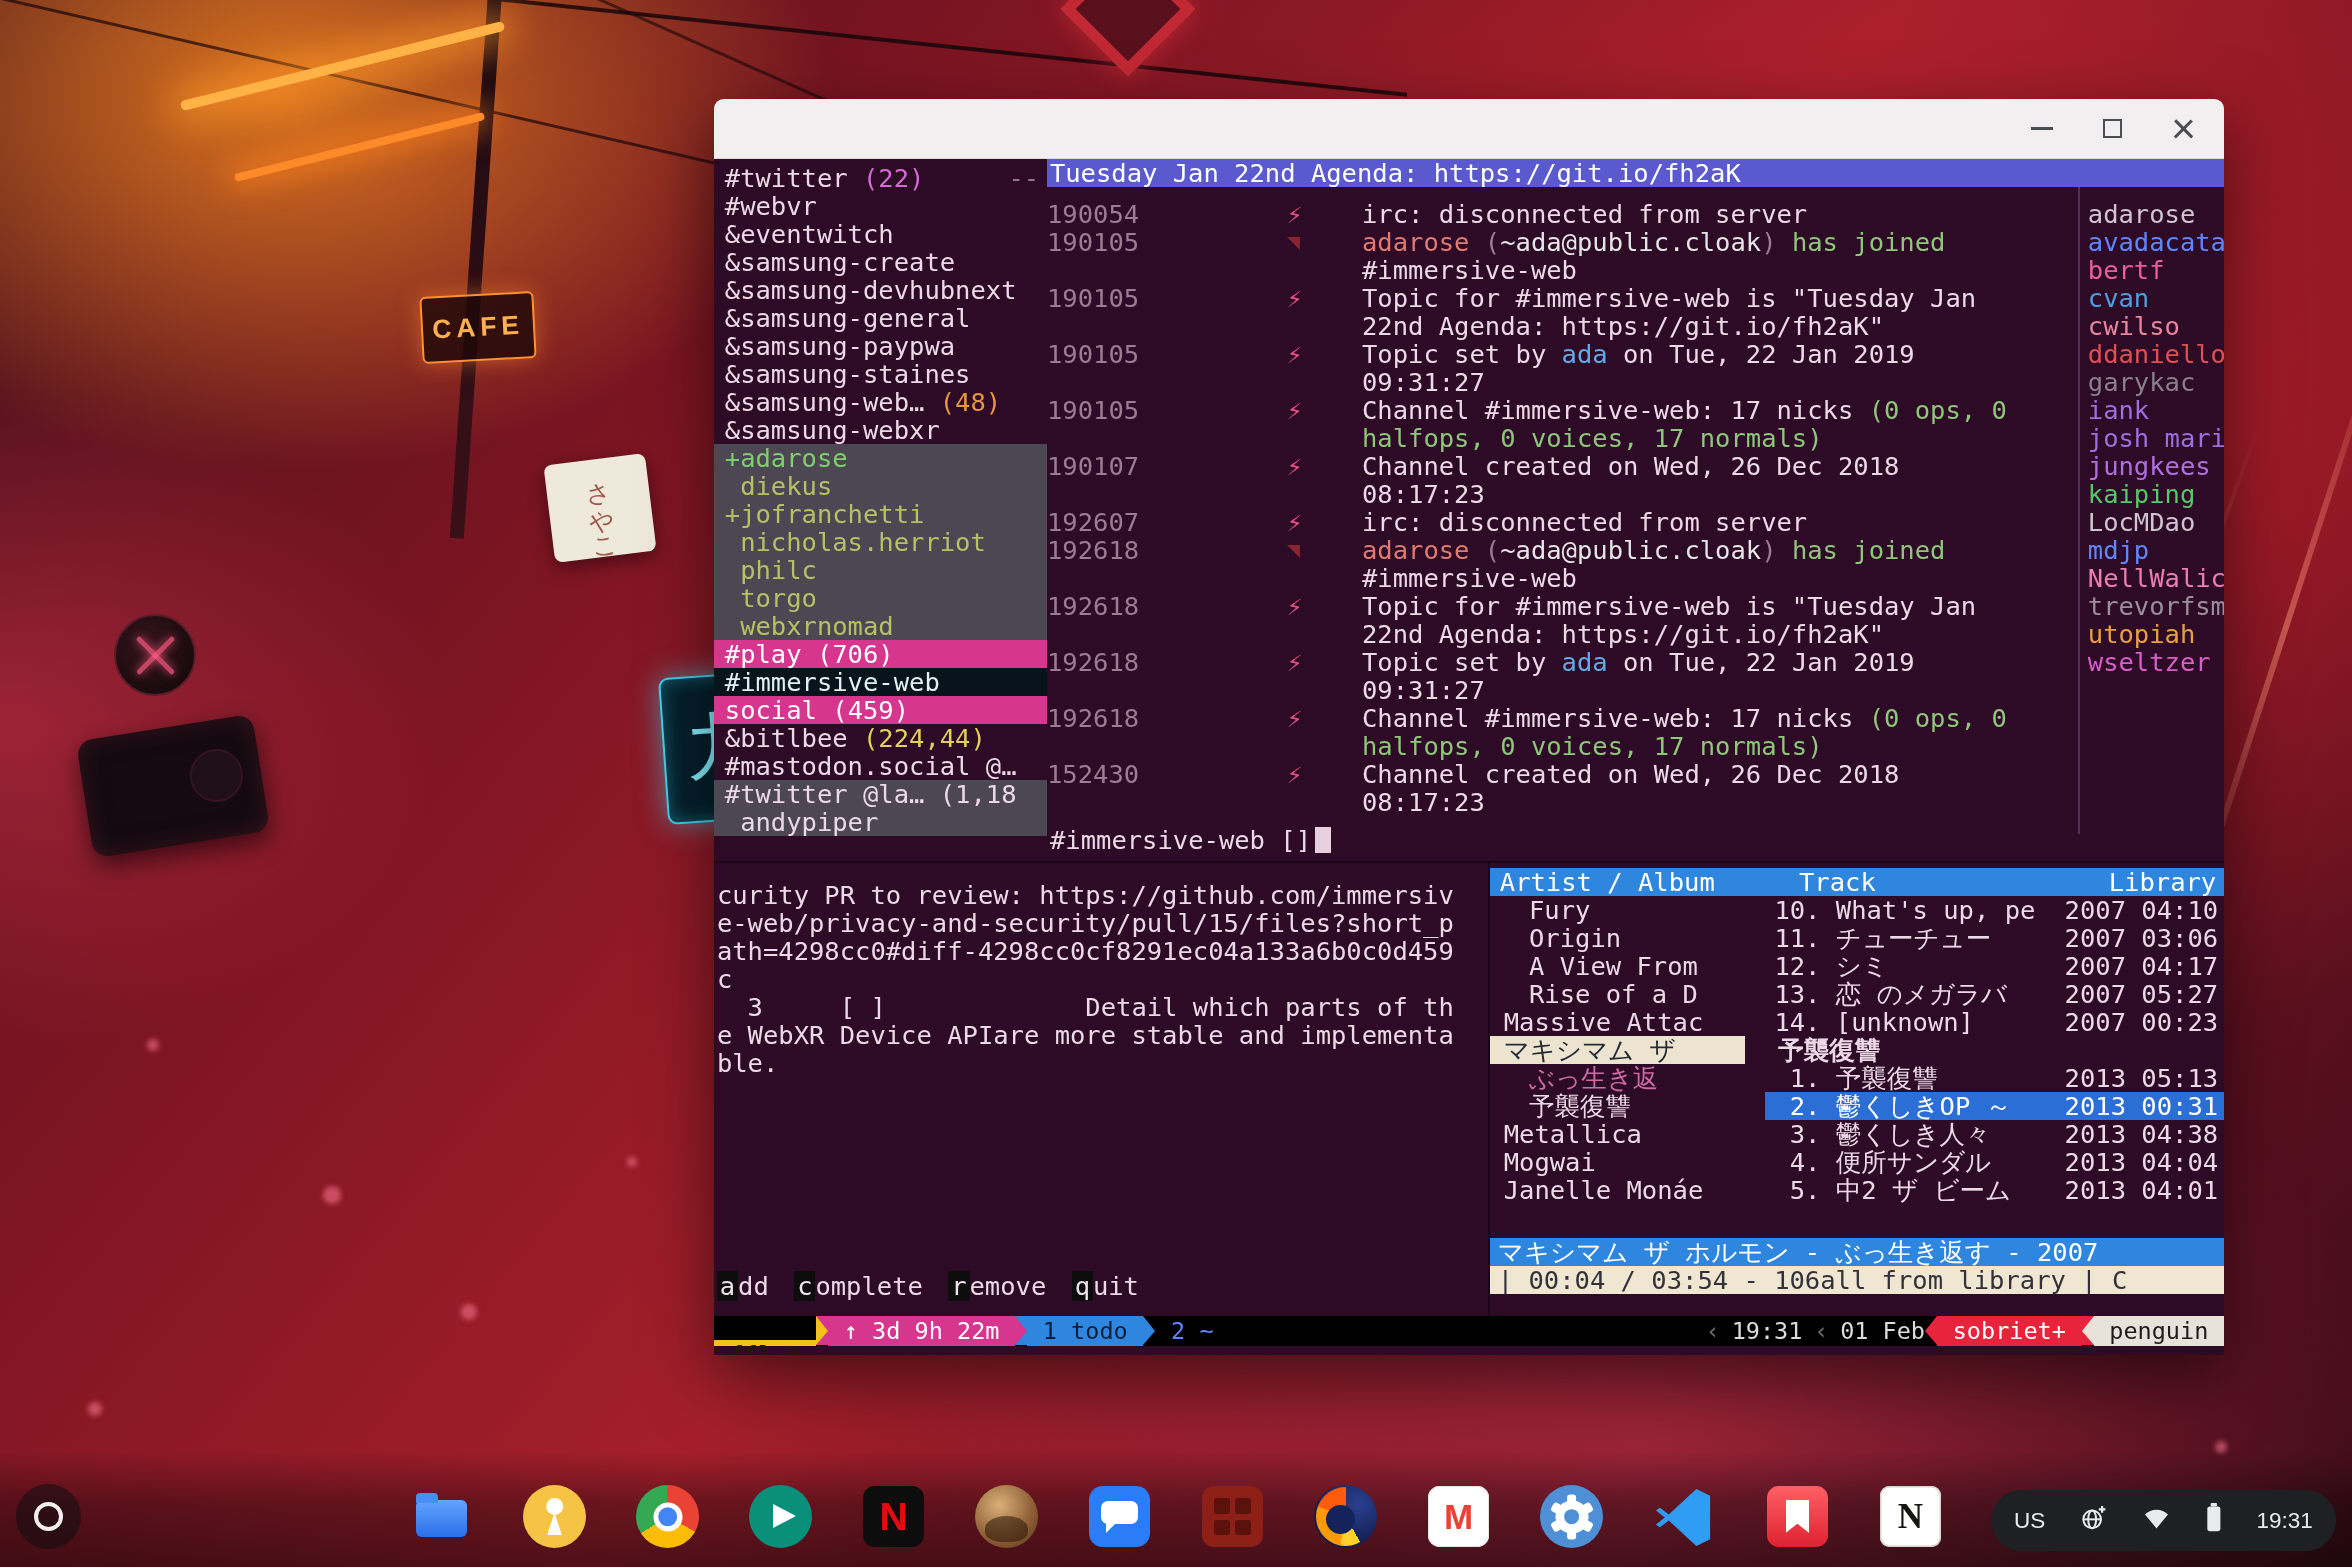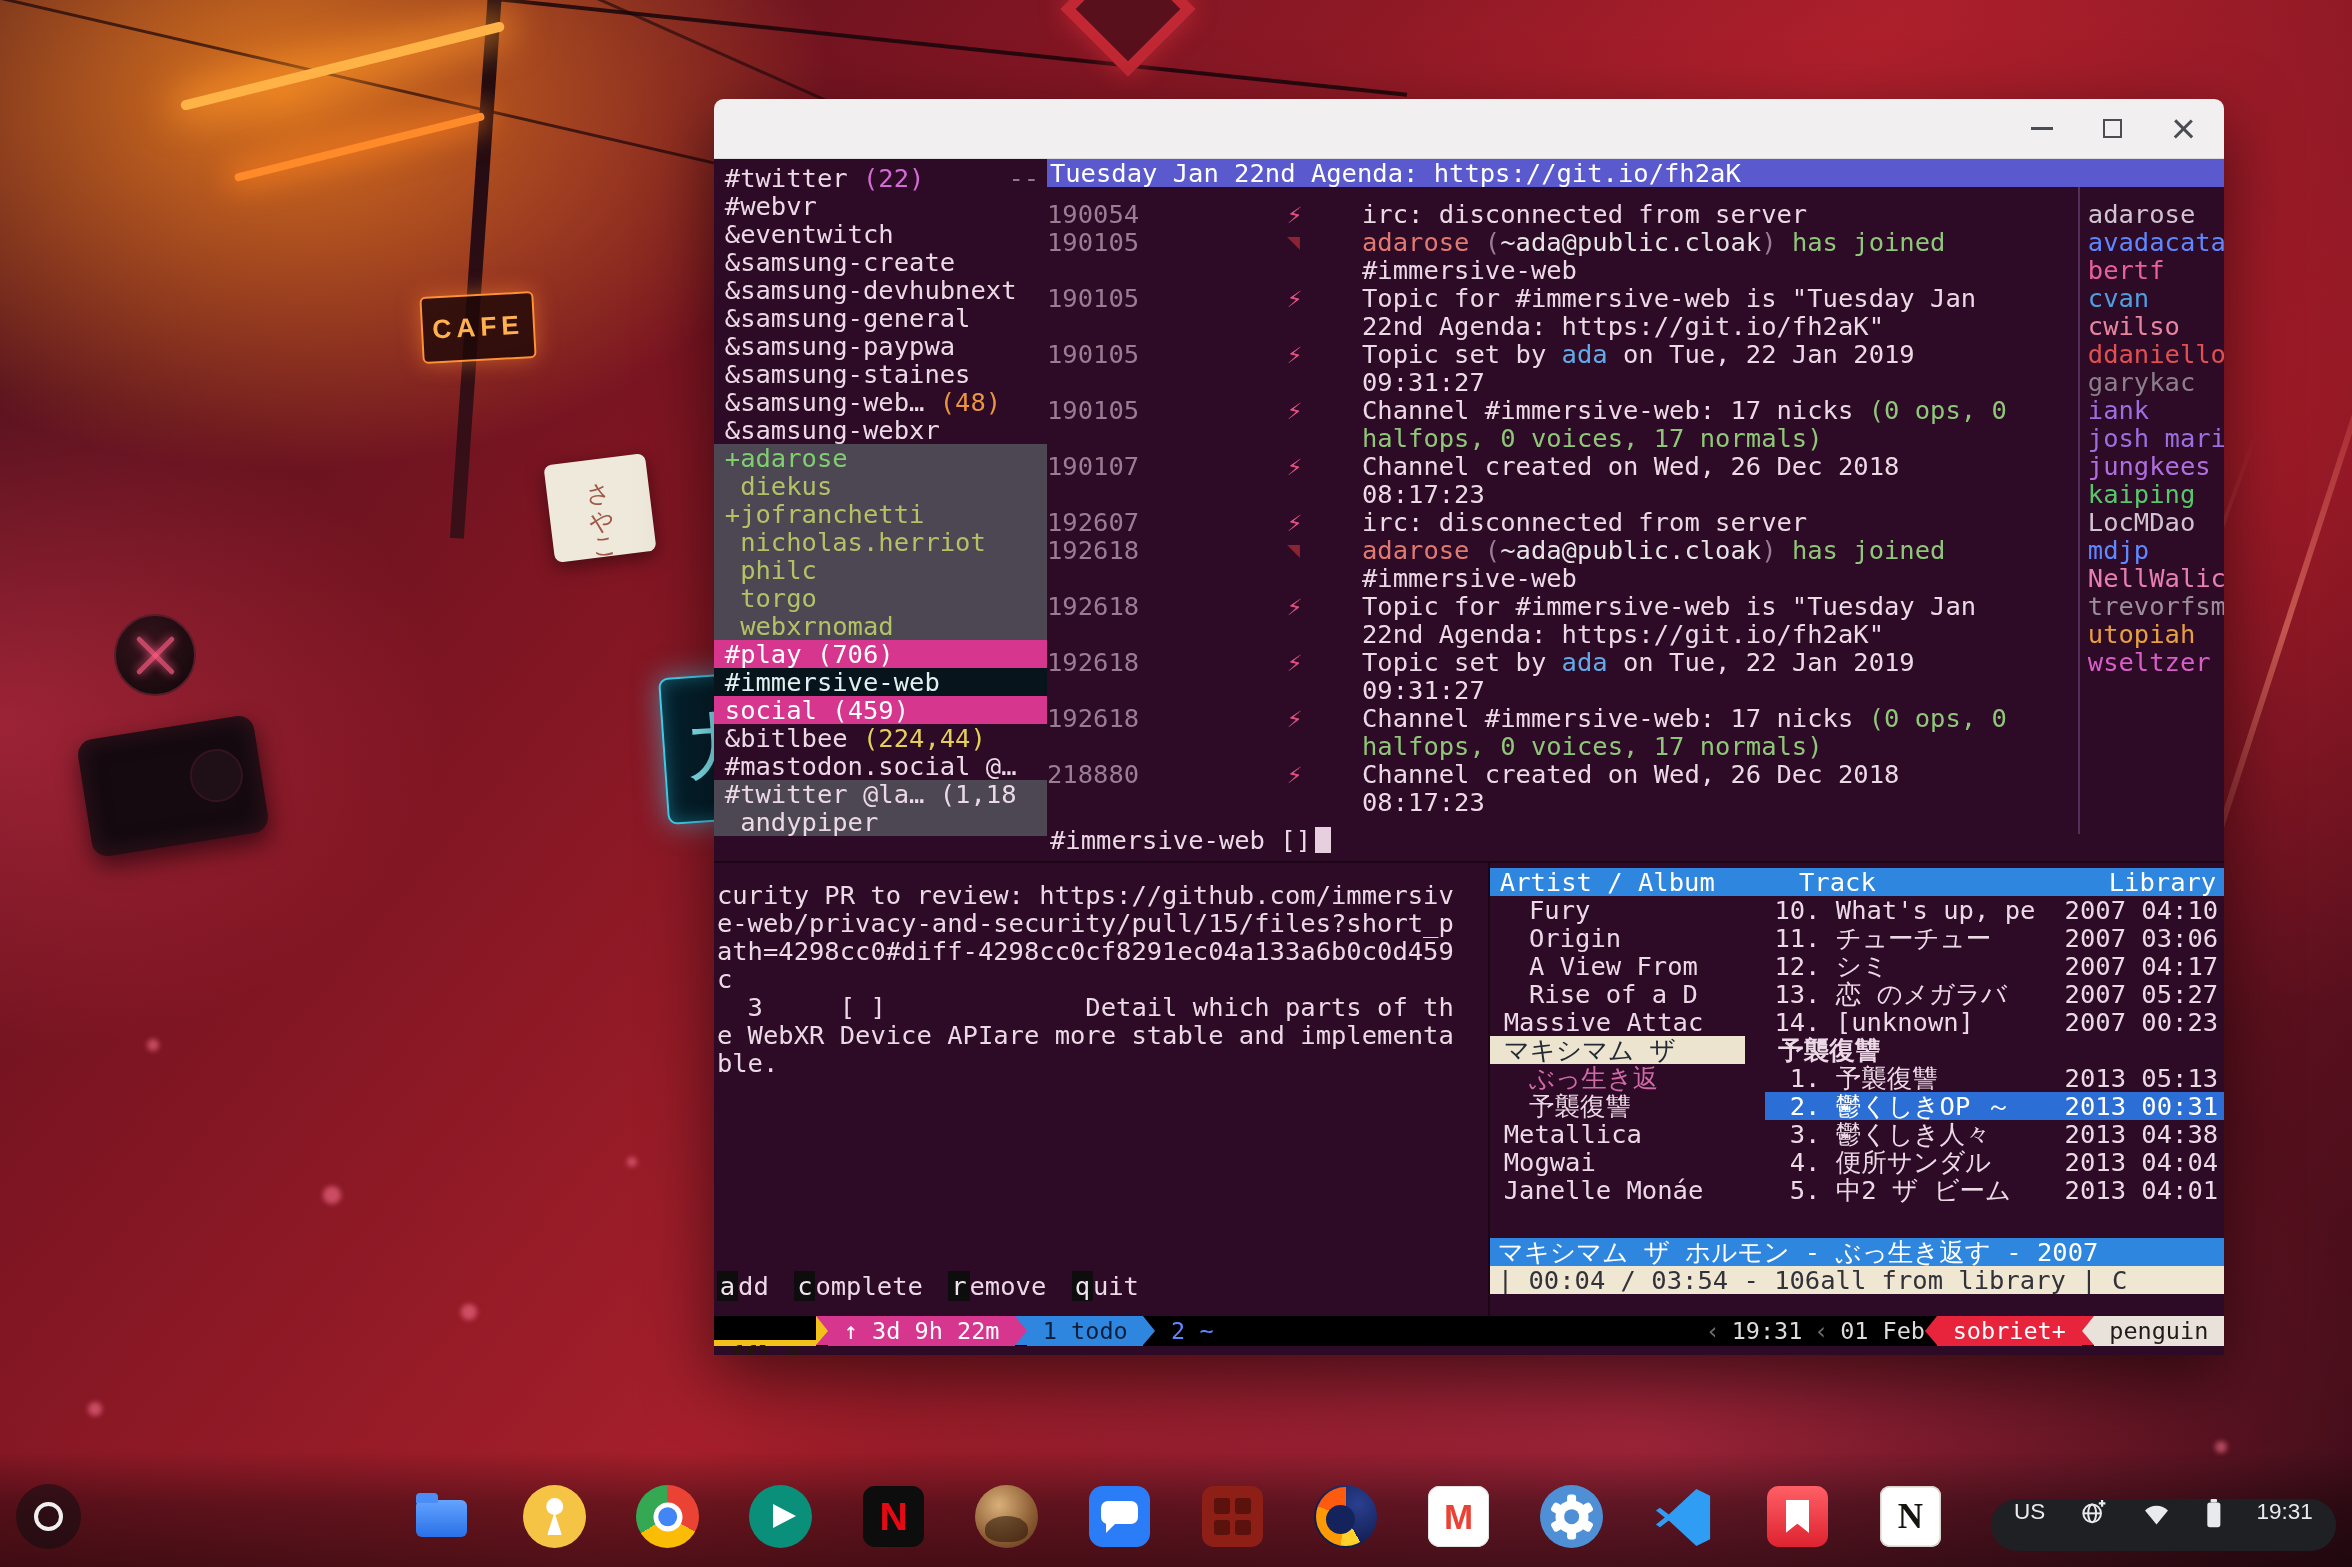--- a/index.html
+++ b/index.html
@@ -165,21 +165,21 @@
   .gear-h { position:absolute; left:50%; top:50%; width:15.7px; height:15.7px; border-radius:50%; background:#4e8fd5; transform:translate(-50%,-50%); }
 
   .ic-vscode { width:63px; height:63px; margin:2.9px auto; }
 
   .ic-banner { width:61px; height:61px; border-radius:11.8px; background:linear-gradient(180deg,#ff5f66,#de2330); position:relative; margin:3.9px auto; }
   .ic-banner::after { content:""; position:absolute; left:18.6px; top:13.7px; width:23.5px; height:33px; background:#fff; clip-path:polygon(0 0,100% 0,100% 100%,50% 72%,0 100%); }
 
   .ic-notion { width:61px; height:61px; border-radius:9.8px; background:#fff; box-shadow:inset 0 0 0 1.5px #d8d4cc; display:flex; align-items:center; justify-content:center; margin:3.9px auto; }
   .ic-notion::after { content:"N"; font:700 35px "Liberation Serif",serif; color:#15140f; }
 
-  .tray { position:absolute; right:15.7px; bottom:15.7px; height:52px; border-radius:34px; background:#1f2024; display:flex; gap:35px; padding:0 23.5px; color:#e8eaed; font-size:22.5px; }
+  .tray { position:absolute; right:15.7px; bottom:15.7px; height:61px; border-radius:34px; background:#1f2024; display:flex; align-items:center; gap:35px; padding:0 23.5px; color:#e8eaed; font-size:22.5px; }
 </style>
 </head>
 <body>
 
 <div class="screen">
 
   <div class="wallpaper">
     <div class="wp wp-cable1"></div>
     <div class="wp wp-cable2"></div>
     <div class="wp wp-cable3"></div>
@@ -263,21 +263,21 @@
           <div class="msg-row"><span class="msg-time"></span><span class="msg-icon"></span><span class="msg-text"><span>08:17:23</span></span></div>
           <div class="msg-row"><span class="msg-time">192607</span><span class="msg-icon ic-zap">⚡</span><span class="msg-text"><span>irc: disconnected from server</span></span></div>
           <div class="msg-row"><span class="msg-time">192618</span><span class="msg-icon ic-join">◥</span><span class="msg-text"><span class="m-nick">adarose</span><span class="m-dim"> (</span><span class="m-host">~ada@public.cloak</span><span class="m-dim">)</span><span class="m-green"> has joined</span></span></div>
           <div class="msg-row"><span class="msg-time"></span><span class="msg-icon"></span><span class="msg-text"><span>#immersive-web</span></span></div>
           <div class="msg-row"><span class="msg-time">192618</span><span class="msg-icon ic-zap">⚡</span><span class="msg-text"><span>Topic for #immersive-web is "Tuesday Jan</span></span></div>
           <div class="msg-row"><span class="msg-time"></span><span class="msg-icon"></span><span class="msg-text"><span>22nd Agenda: https://git.io/fh2aK"</span></span></div>
           <div class="msg-row"><span class="msg-time">192618</span><span class="msg-icon ic-zap">⚡</span><span class="msg-text"><span>Topic set by </span><span class="m-blue">ada</span><span> on Tue, 22 Jan 2019</span></span></div>
           <div class="msg-row"><span class="msg-time"></span><span class="msg-icon"></span><span class="msg-text"><span>09:31:27</span></span></div>
           <div class="msg-row"><span class="msg-time">192618</span><span class="msg-icon ic-zap">⚡</span><span class="msg-text"><span>Channel #immersive-web: 17 nicks </span><span class="m-green">(0 ops, 0</span></span></div>
           <div class="msg-row"><span class="msg-time"></span><span class="msg-icon"></span><span class="msg-text"><span class="m-green">halfops, 0 voices, 17 normals)</span></span></div>
-          <div class="msg-row"><span class="msg-time">218880</span><span class="msg-icon ic-zap">⚡</span><span class="msg-text"><span>Channel created on Wed, 26 Dec 2018</span></span></div>
+          <div class="msg-row"><span class="msg-time">152430</span><span class="msg-icon ic-zap">⚡</span><span class="msg-text"><span>Channel created on Wed, 26 Dec 2018</span></span></div>
           <div class="msg-row"><span class="msg-time"></span><span class="msg-icon"></span><span class="msg-text"><span>08:17:23</span></span></div>
         </div>
       <div class="nick-pane">
           <div class="nick-row" style="color: rgb(207, 196, 207);">adarose</div>
           <div class="nick-row" style="color: rgb(95, 135, 255);">avadacata</div>
           <div class="nick-row" style="color: rgb(232, 95, 159);">bertf</div>
           <div class="nick-row" style="color: rgb(79, 159, 224);">cvan</div>
           <div class="nick-row" style="color: rgb(232, 133, 159);">cwilso</div>
           <div class="nick-row" style="color: rgb(224, 80, 80);">ddaniello</div>
           <div class="nick-row" style="color: rgb(138, 127, 138);">garykac</div>

